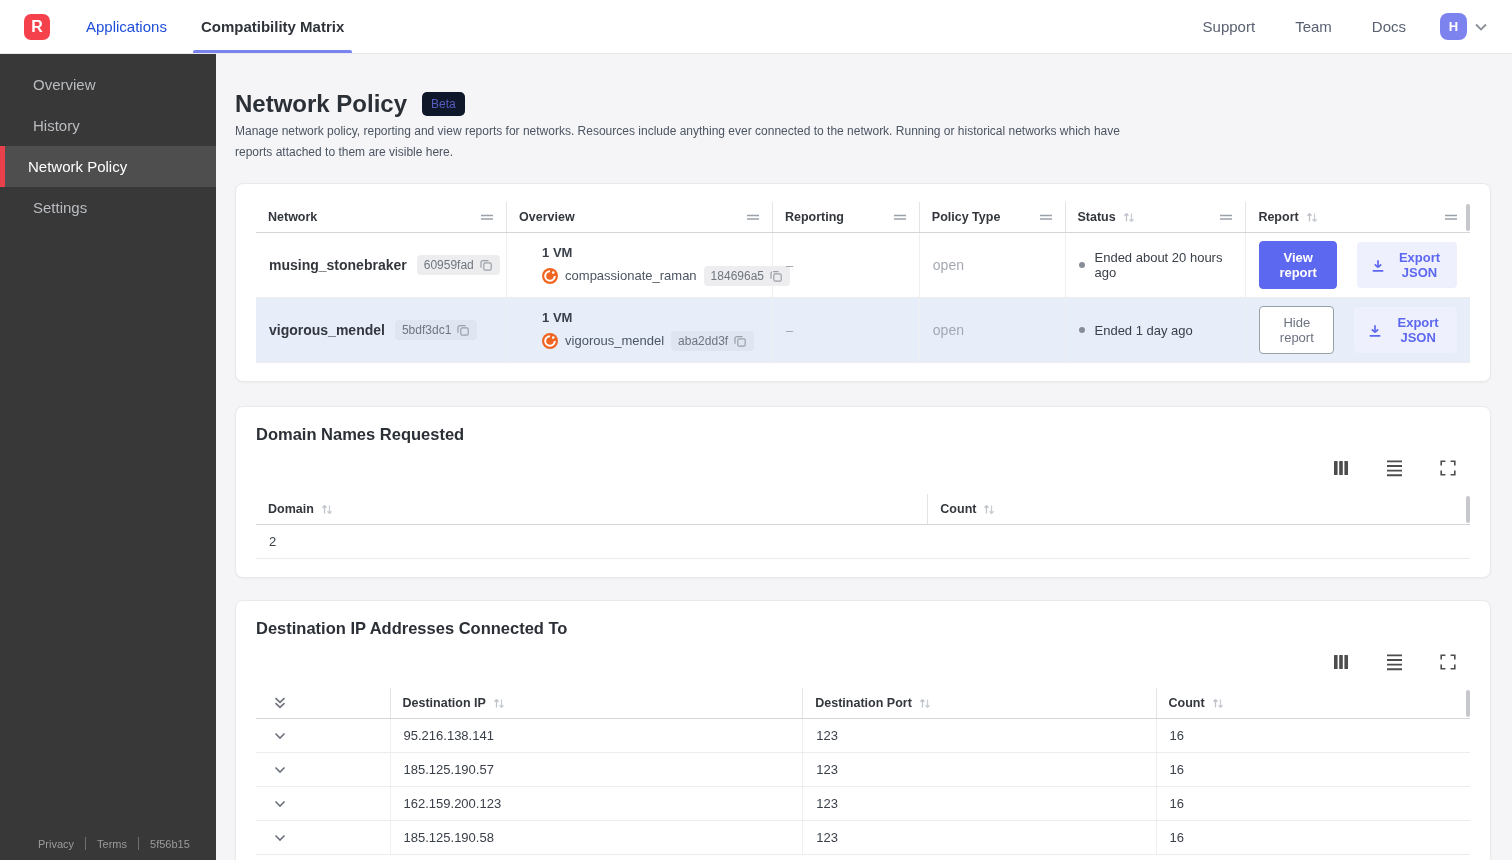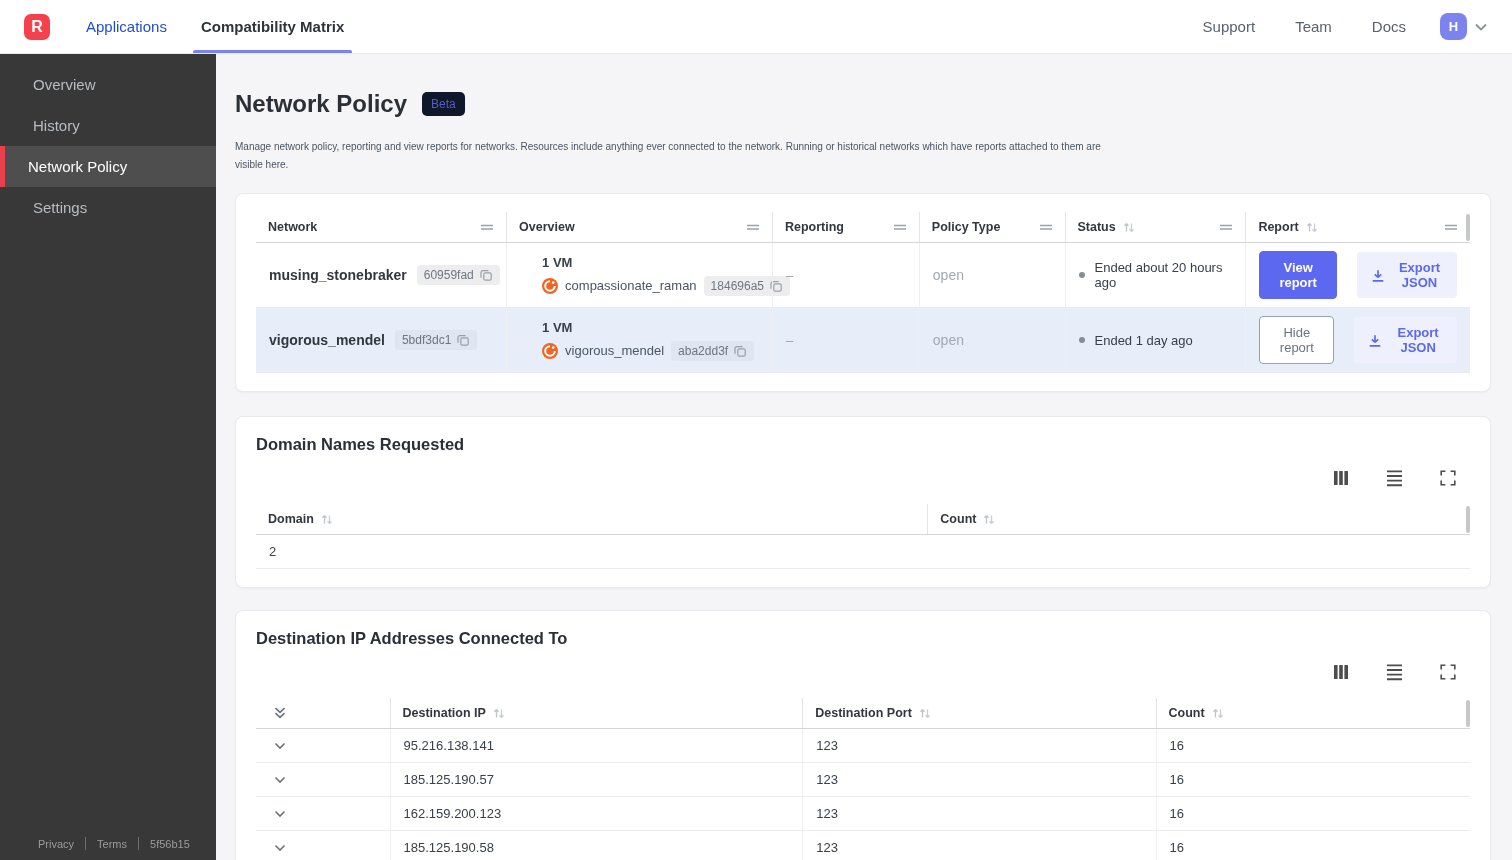--- a/index.html
+++ b/index.html
@@ -32,21 +32,21 @@
   .side-footer { position:absolute; bottom:10px; left:0; width:100%; display:flex;
     align-items:center; gap:11px; padding-left:38px; font-size:11px; color:#9b9b9b; }
   .side-footer .sep { width:1px; height:13px; background:#6e6e6e; }
   .side-footer a { color:#9b9b9b; text-decoration:none; cursor:pointer; }
 
   
   .main { margin-left:216px; padding:90px 21px 0 19px; }
   .title-row { display:flex; align-items:center; gap:15px; }
   .page-title { font-size:24px; font-weight:bold; color:#2b2f36; }
   .beta-badge { background:#0f172a; color:#585cc0; font-size:12px; padding:5px 9px; border-radius:5px; }
-  .page-desc { margin-top:20px; font-size:10px; line-height:1.75; color:#4b5563; max-width:885px; }
+  .page-desc { margin-top:3px; font-size:12px; line-height:1.75; color:#4b5563; max-width:885px; }
 
   .card { background:#fff; border:1px solid #e9e9ec; border-radius:8px;
     box-shadow:0 1px 2px rgba(0,0,0,.04); padding:18px 20px; }
   .card-title { font-size:16.5px; font-weight:bold; color:#2b2f36; }
 
   
   .tbl { position:relative; }
   .tr { display:grid; grid-template-columns:var(--cols); align-items:stretch; }
   .thead { border-bottom:1px solid #d4d5d9; height:31px; }
   .th { display:flex; align-items:center; gap:6px; padding:0 12px; font-size:12.5px;

